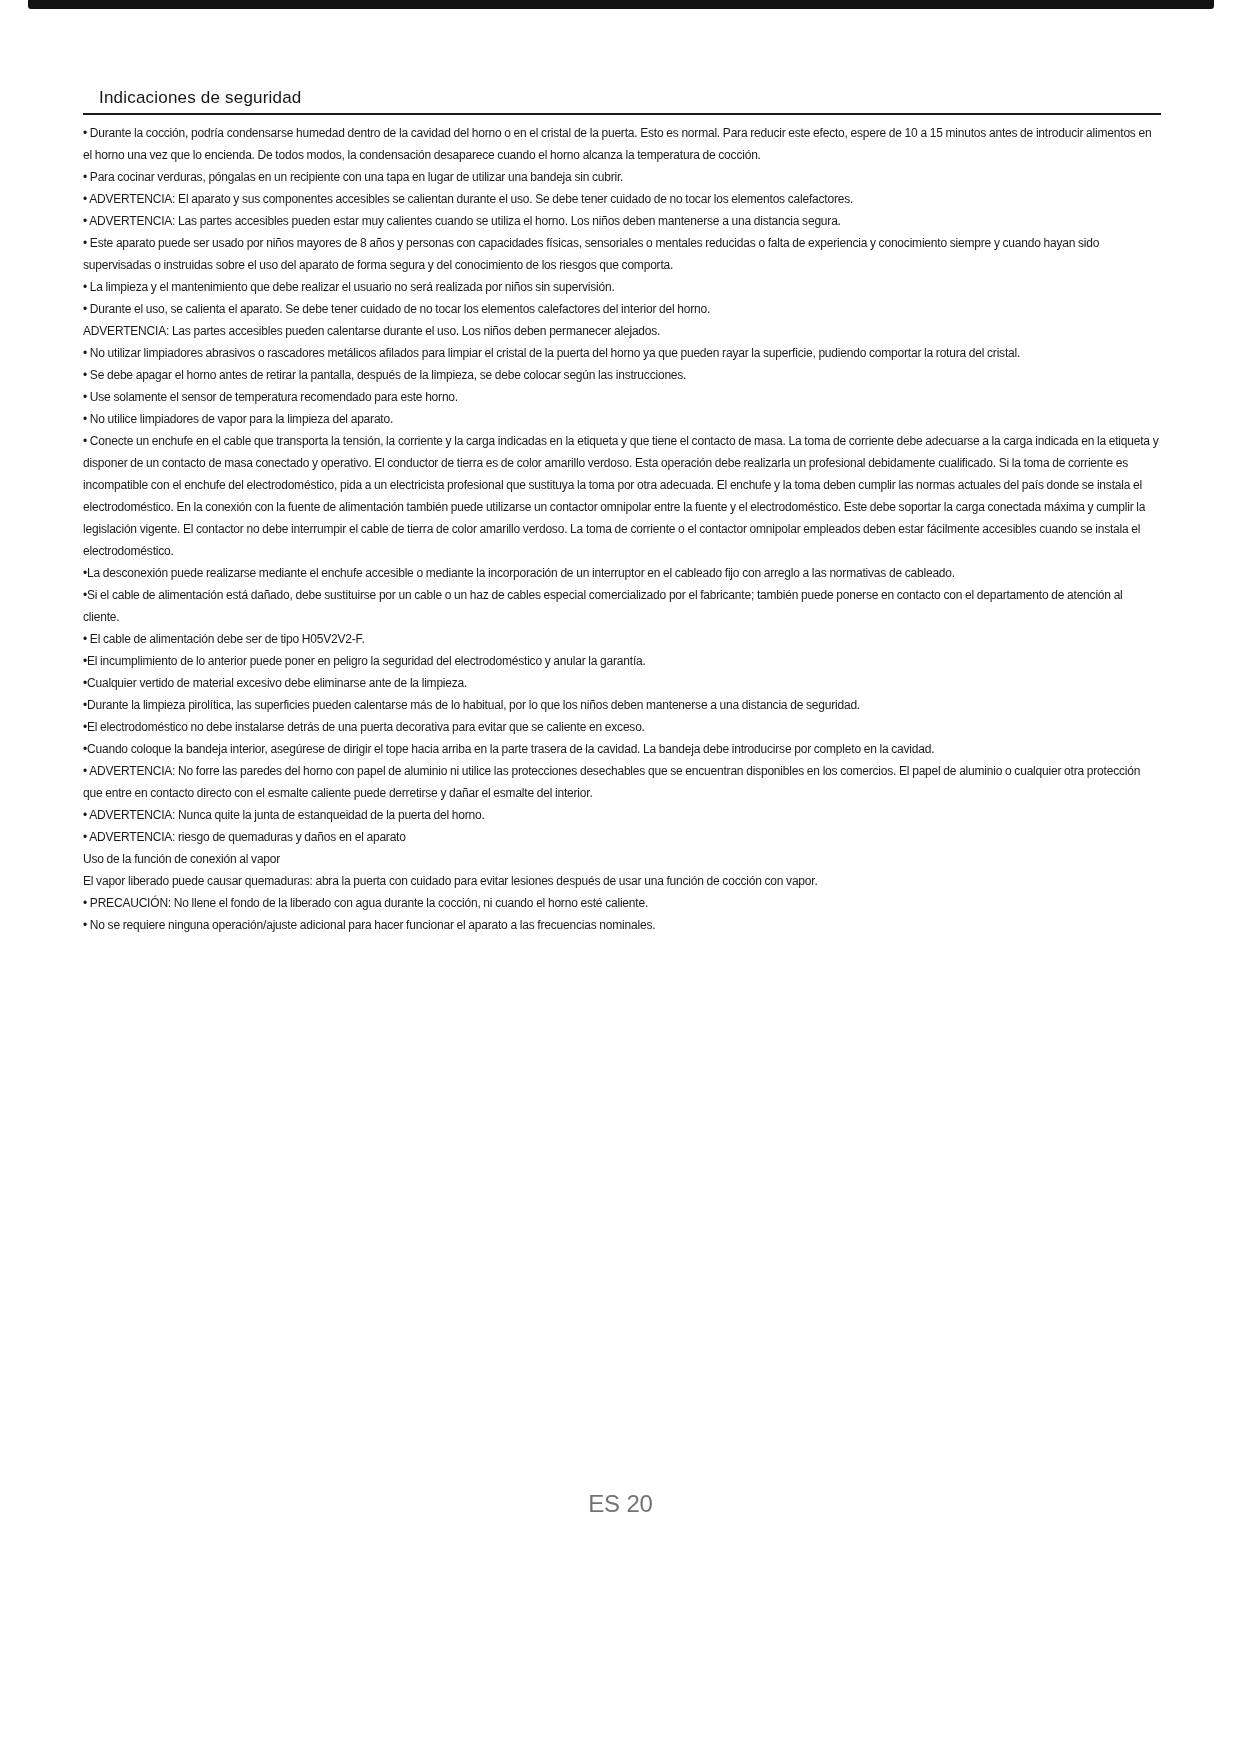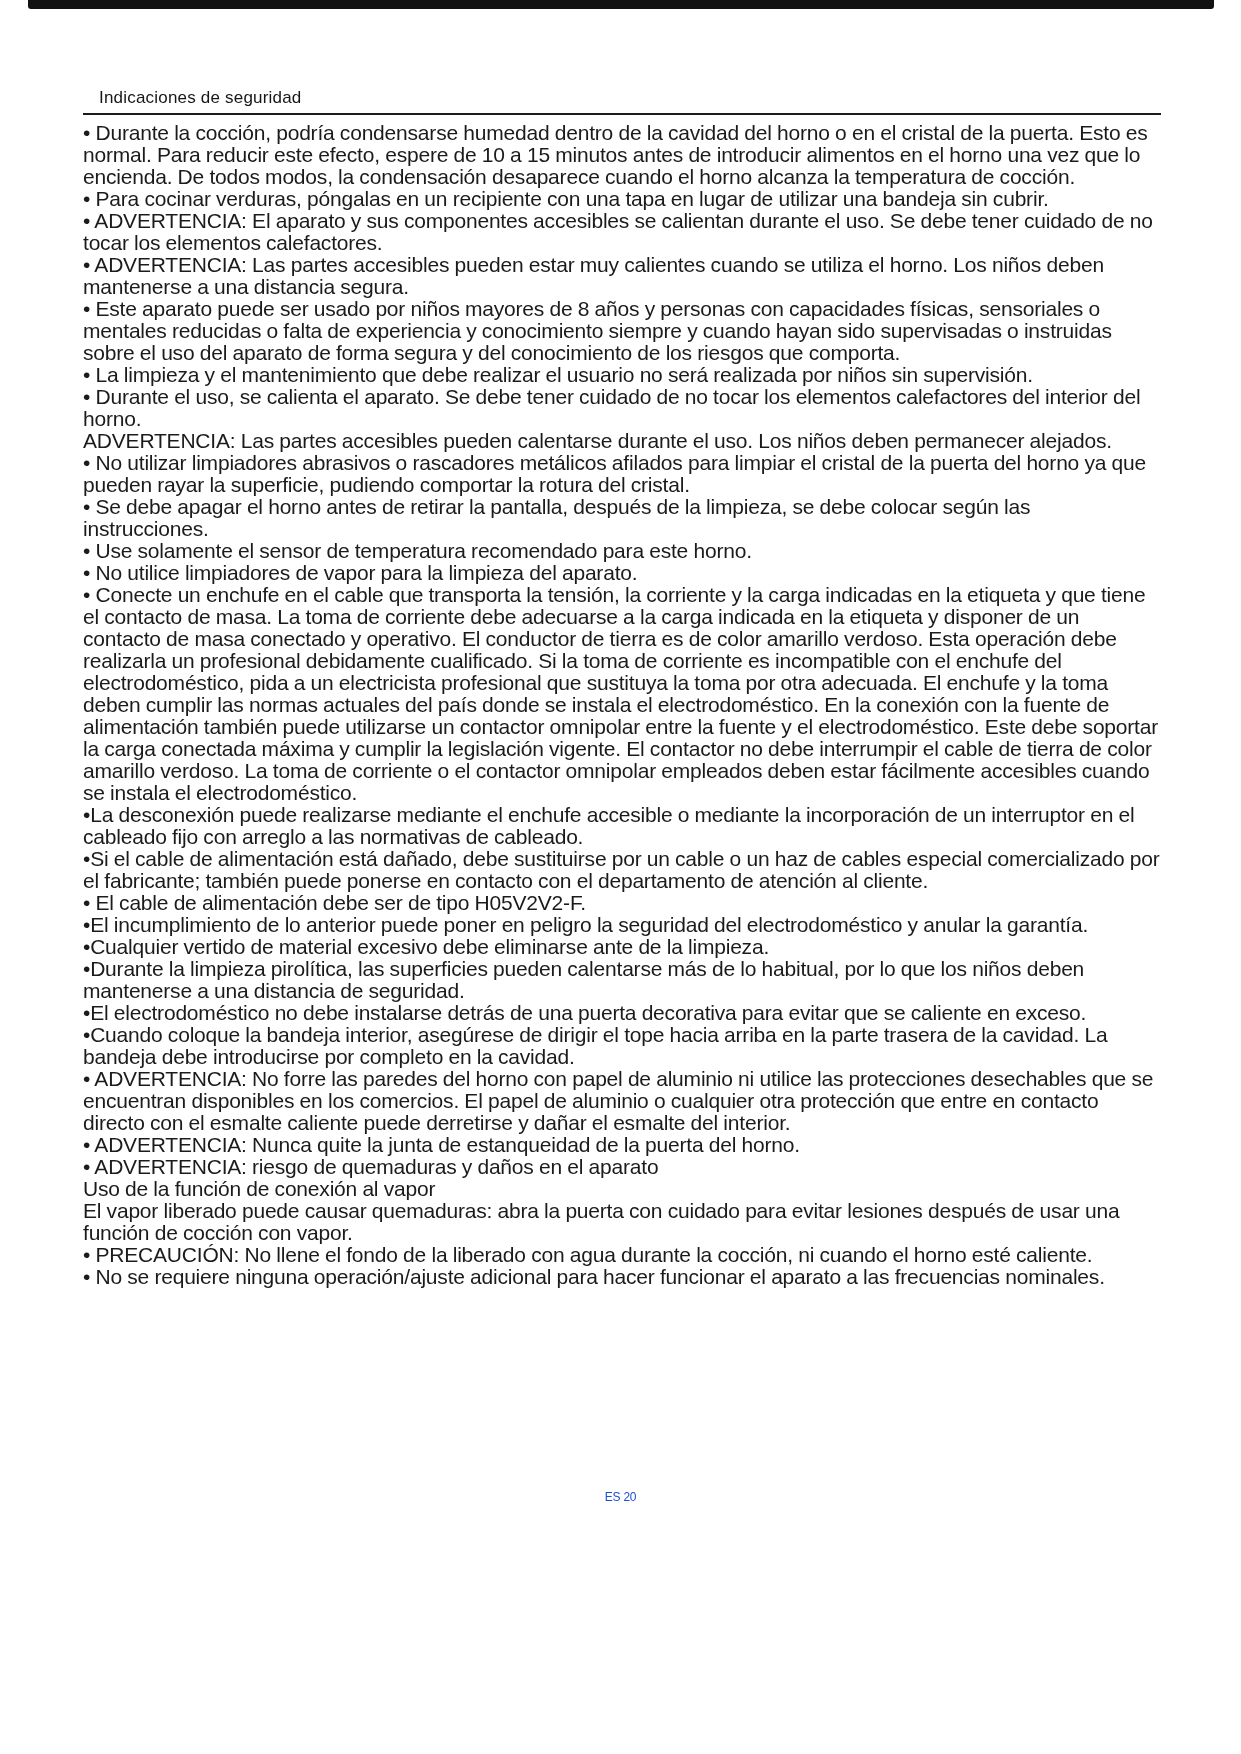--- a/index.html
+++ b/index.html
@@ -46,36 +46,36 @@
   .header-rule {
     width: 100%;
     height: 0;
     border-bottom: 2.5px solid #1b1b1b;
     margin-bottom: 7px;
   }
   .safety-list {
     width: 100%;
   }
   .para {
-    font-size: 21px;
+    font-size: 12px;
     line-height: 22px;
     letter-spacing: -0.2px;
     margin: 0;
     text-align: left;
     word-spacing: -0.3px;
   }
   .footer {
     position: absolute;
     top: 1490px;
     left: 0;
     width: 100%;
     text-align: center;
-    font-size: 12px;
+    font-size: 24px;
     letter-spacing: -0.2px;
-    color: #1d4ed8;
+    color: #737373;
   }
 </style>
 </head>
 <body>
 
 <div class="page">
   <div class="scan-bar"></div>
 
   <div class="content">
     <div class="doc-header">Indicaciones de seguridad</div>

